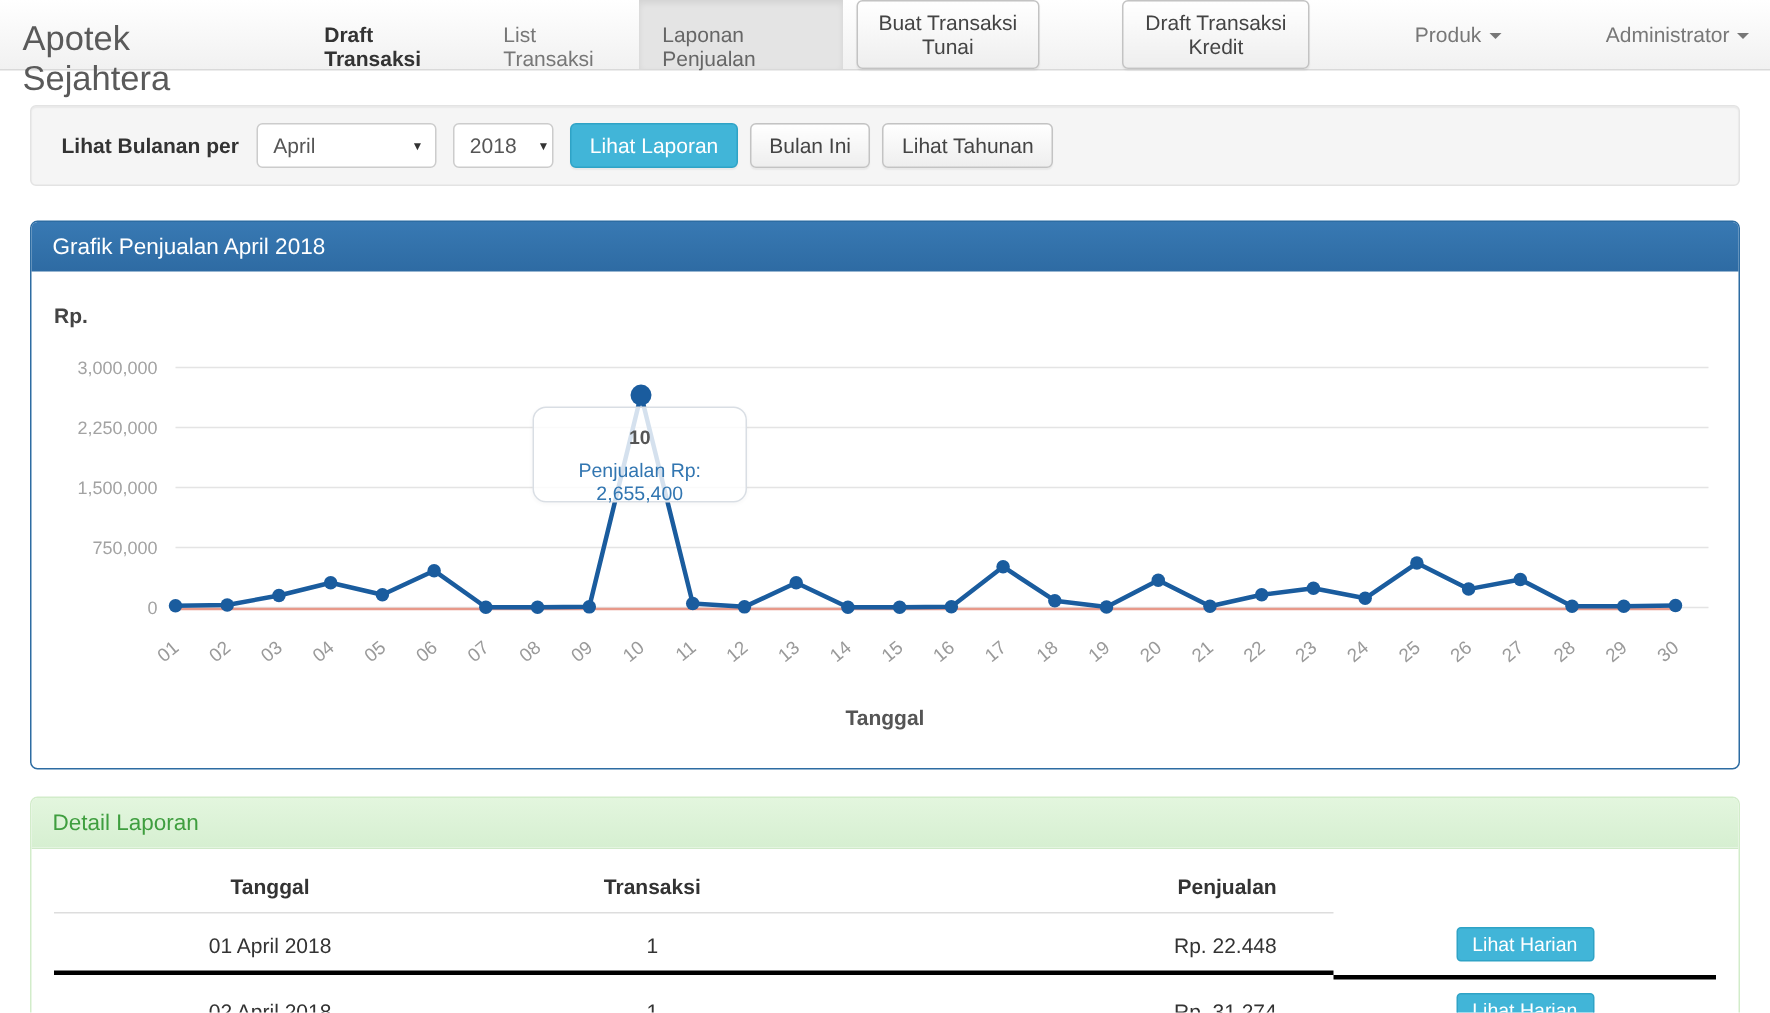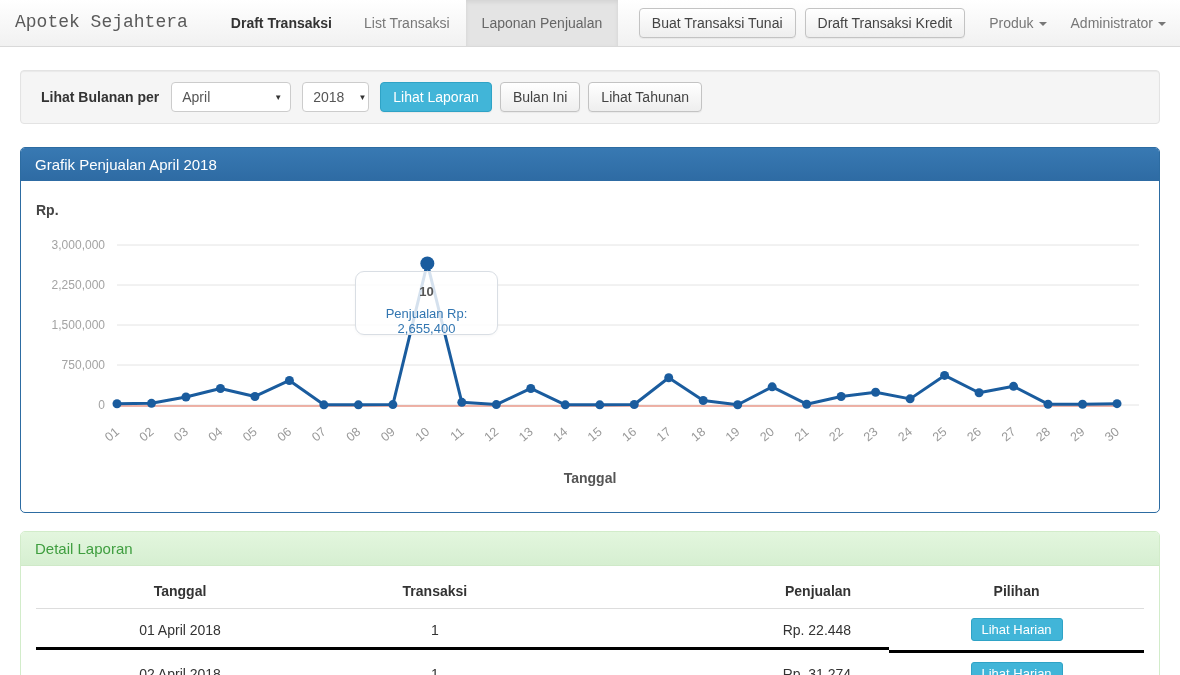--- a/index.html
+++ b/index.html
@@ -2,26 +2,26 @@
 <html><head>
 <meta charset="utf-8">
 <style>
   * { margin:0; padding:0; box-sizing:border-box; }
   html,body { width:1180px; height:675px; overflow:hidden; background:#fff;
               font-family:"Liberation Sans", sans-serif; color:#333; }
 
   
   .navbar { height:47px; background:linear-gradient(to bottom,#ffffff,#f1f1f1);
             border-bottom:1px solid #d9d9d9; display:flex; align-items:stretch; }
-  .brand { font-size:18px; color:#5a5a5a; padding:12px 15px 0 15px; cursor:pointer;font-family:Liberation Mono, monospace; }
+  .brand { font-size:23px; color:#5a5a5a; padding:12px 15px 0 15px; cursor:pointer; }
   .nav-items { display:flex; align-items:stretch; margin-left:12px; }
   .nav-item { font-size:14px; color:#777; padding:15px 16px 0 16px; cursor:pointer; }
   .nav-item.bold { color:#333; font-weight:bold; }
   .nav-item.active { background:#e4e4e4; color:#666; box-shadow:inset 0 2px 4px rgba(0,0,0,.08); }
-  .nav-right { margin-left:auto; display:flex; align-items:center; padding-right:14px; }
+  .nav-right { margin-left:auto; display:flex; align-items:center; padding-right:14px;gap:46px; }
   .btn { font-size:14px; color:#444; background:linear-gradient(to bottom,#ffffff,#eeeeee);
          border:1px solid #c3c3c3; border-radius:4px; padding:6px 12px; cursor:pointer;
          box-shadow:0 1px 1px rgba(0,0,0,.05); }
   .nav-right .btn { margin-left:9px; }
   .nav-dropdown { font-size:14px; color:#777; margin-left:24px; cursor:pointer; white-space:nowrap; }
   .caret { display:inline-block; width:0; height:0; border-left:4px solid transparent;
            border-right:4px solid transparent; border-top:4px solid #777; margin-left:5px;
            vertical-align:middle; }
 
   
@@ -188,21 +188,20 @@
   </div>
 </div>
 
 <div class="panel panel-success">
   <div class="panel-heading">Detail Laporan</div>
   <div class="table-body" id="detail-table">
       <div class="tbl-row tbl-header">
         <div>Tanggal</div>
         <div>Transaksi</div>
         <div class="cell-right">Penjualan</div>
-        <div>Pilihan</div>
       </div>
       <div class="tbl-row tbl-data">
         <div>01 April 2018</div>
         <div>1</div>
         <div class="cell-right">Rp. 22.448</div>
         <div><button class="btn btn-info btn-xs">Lihat Harian</button></div>
       </div>
       <div class="tbl-row tbl-data">
         <div>02 April 2018</div>
         <div>1</div>

